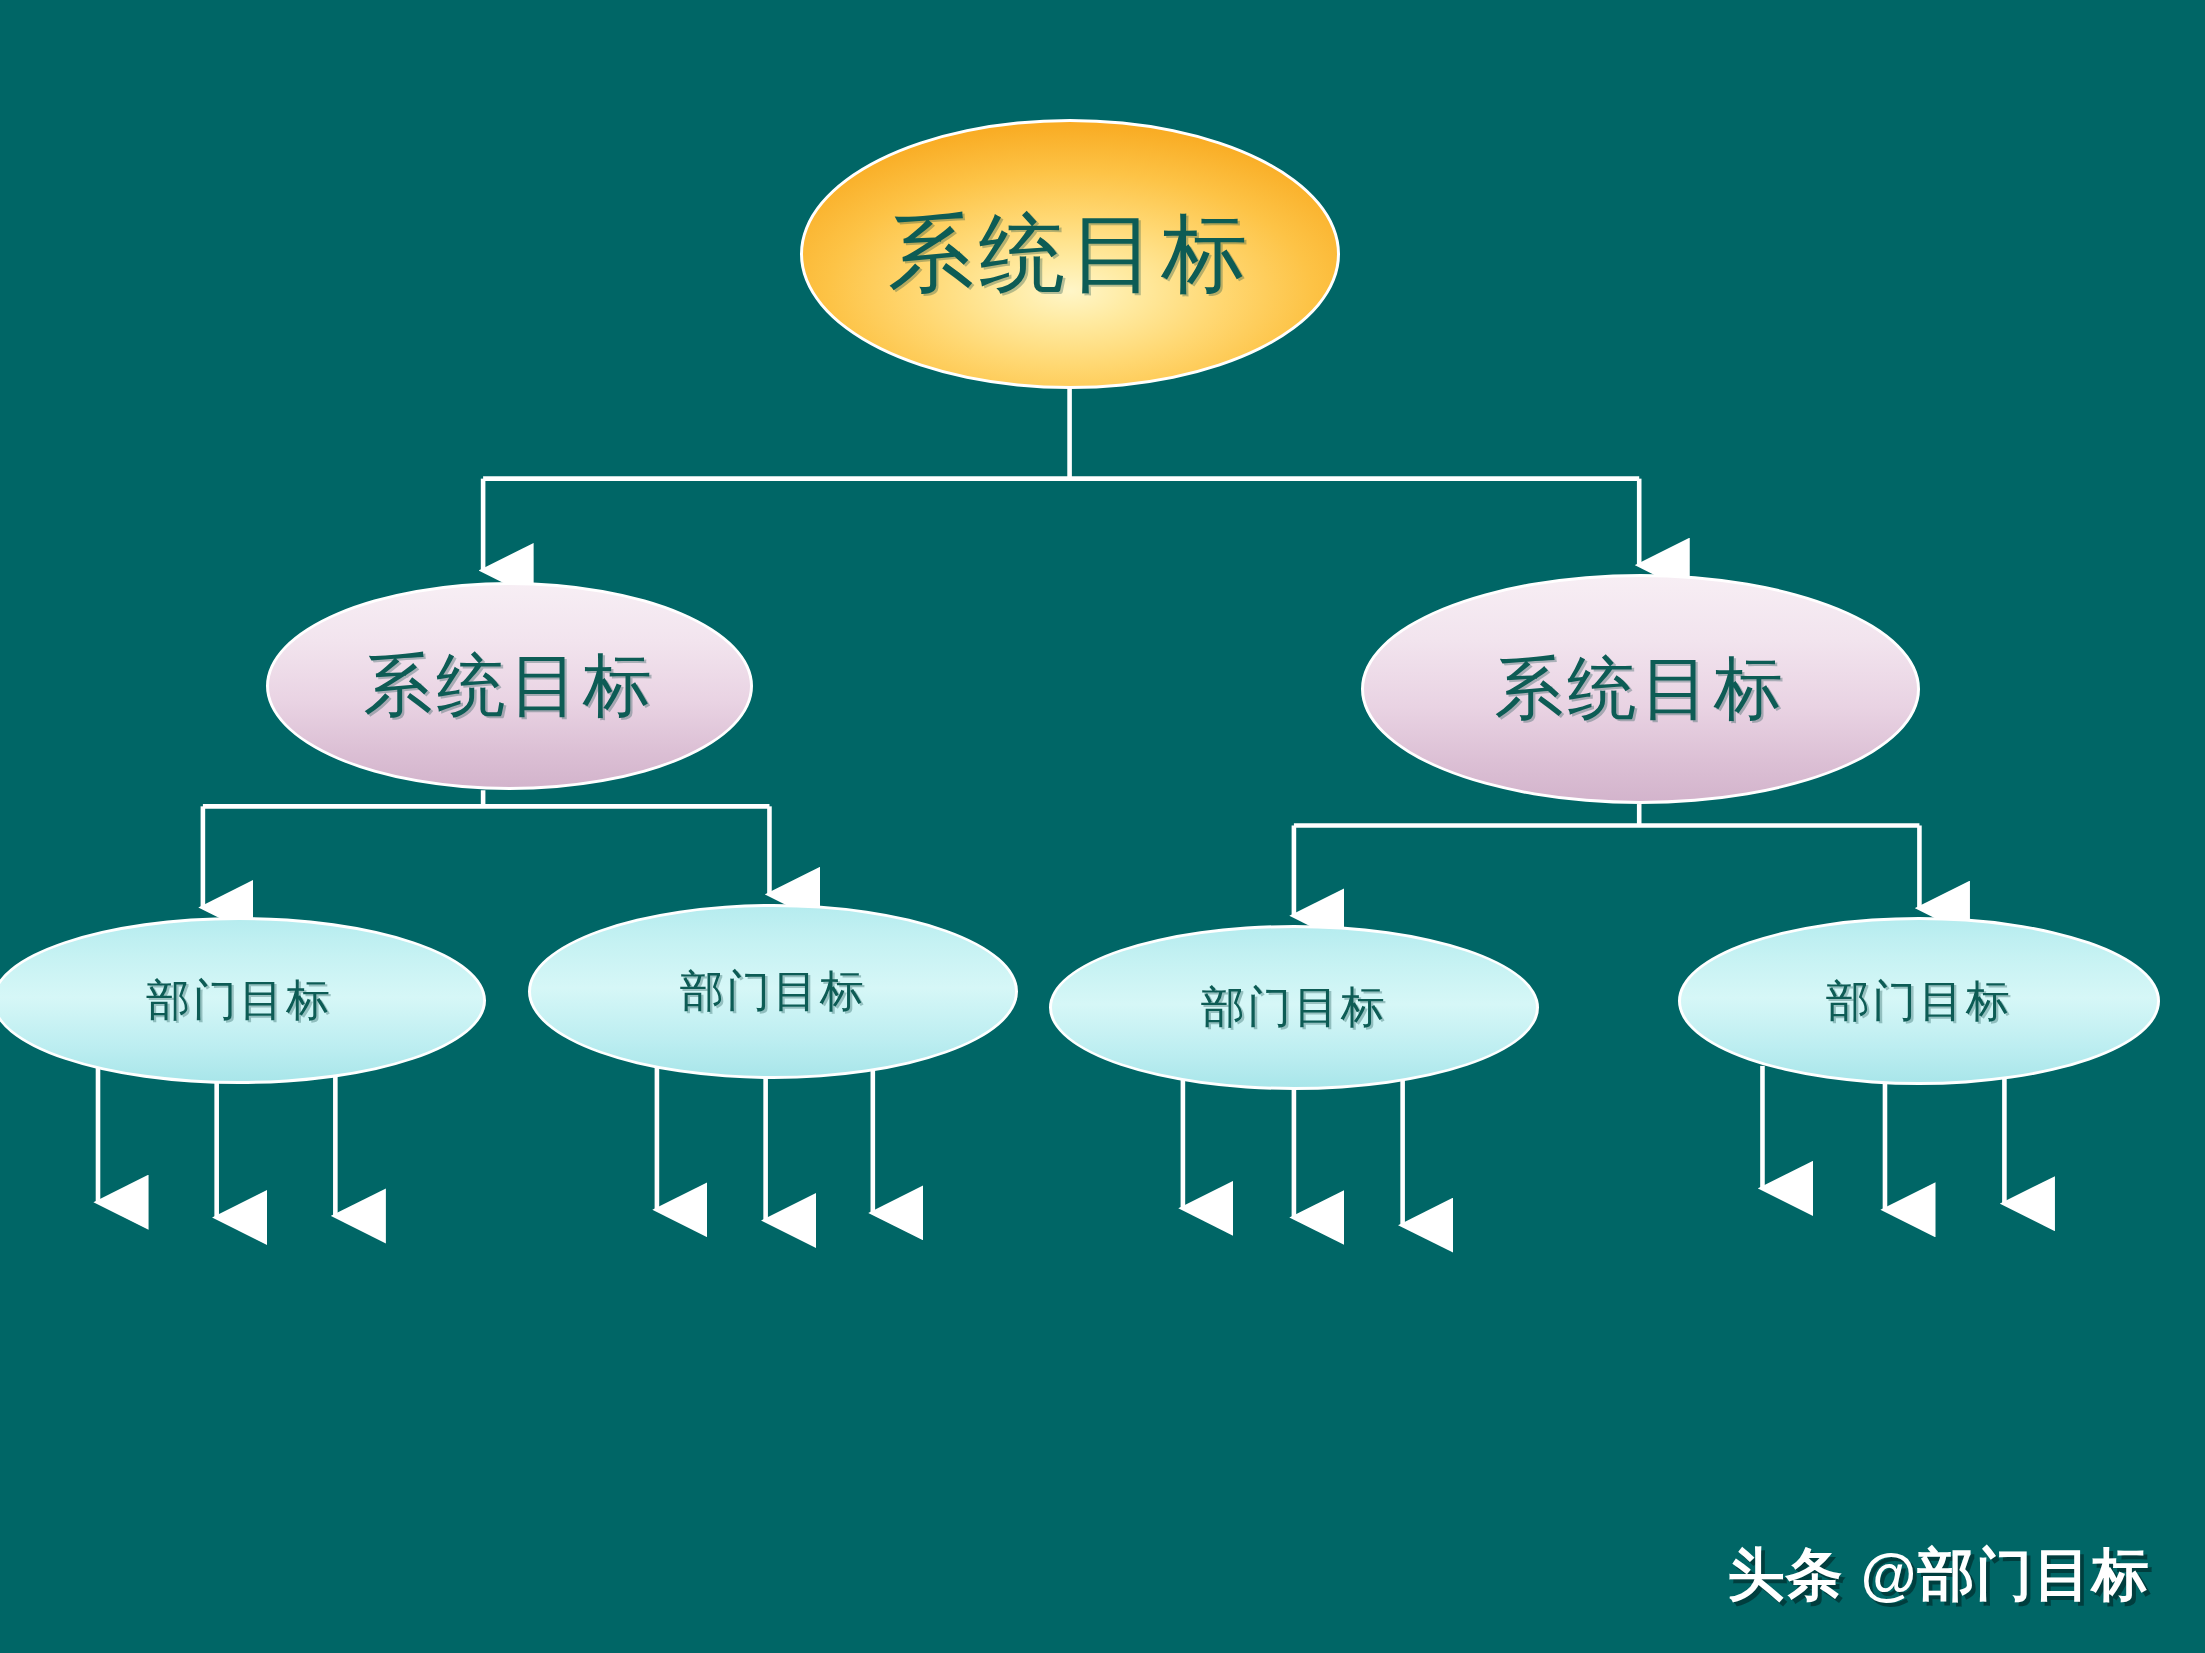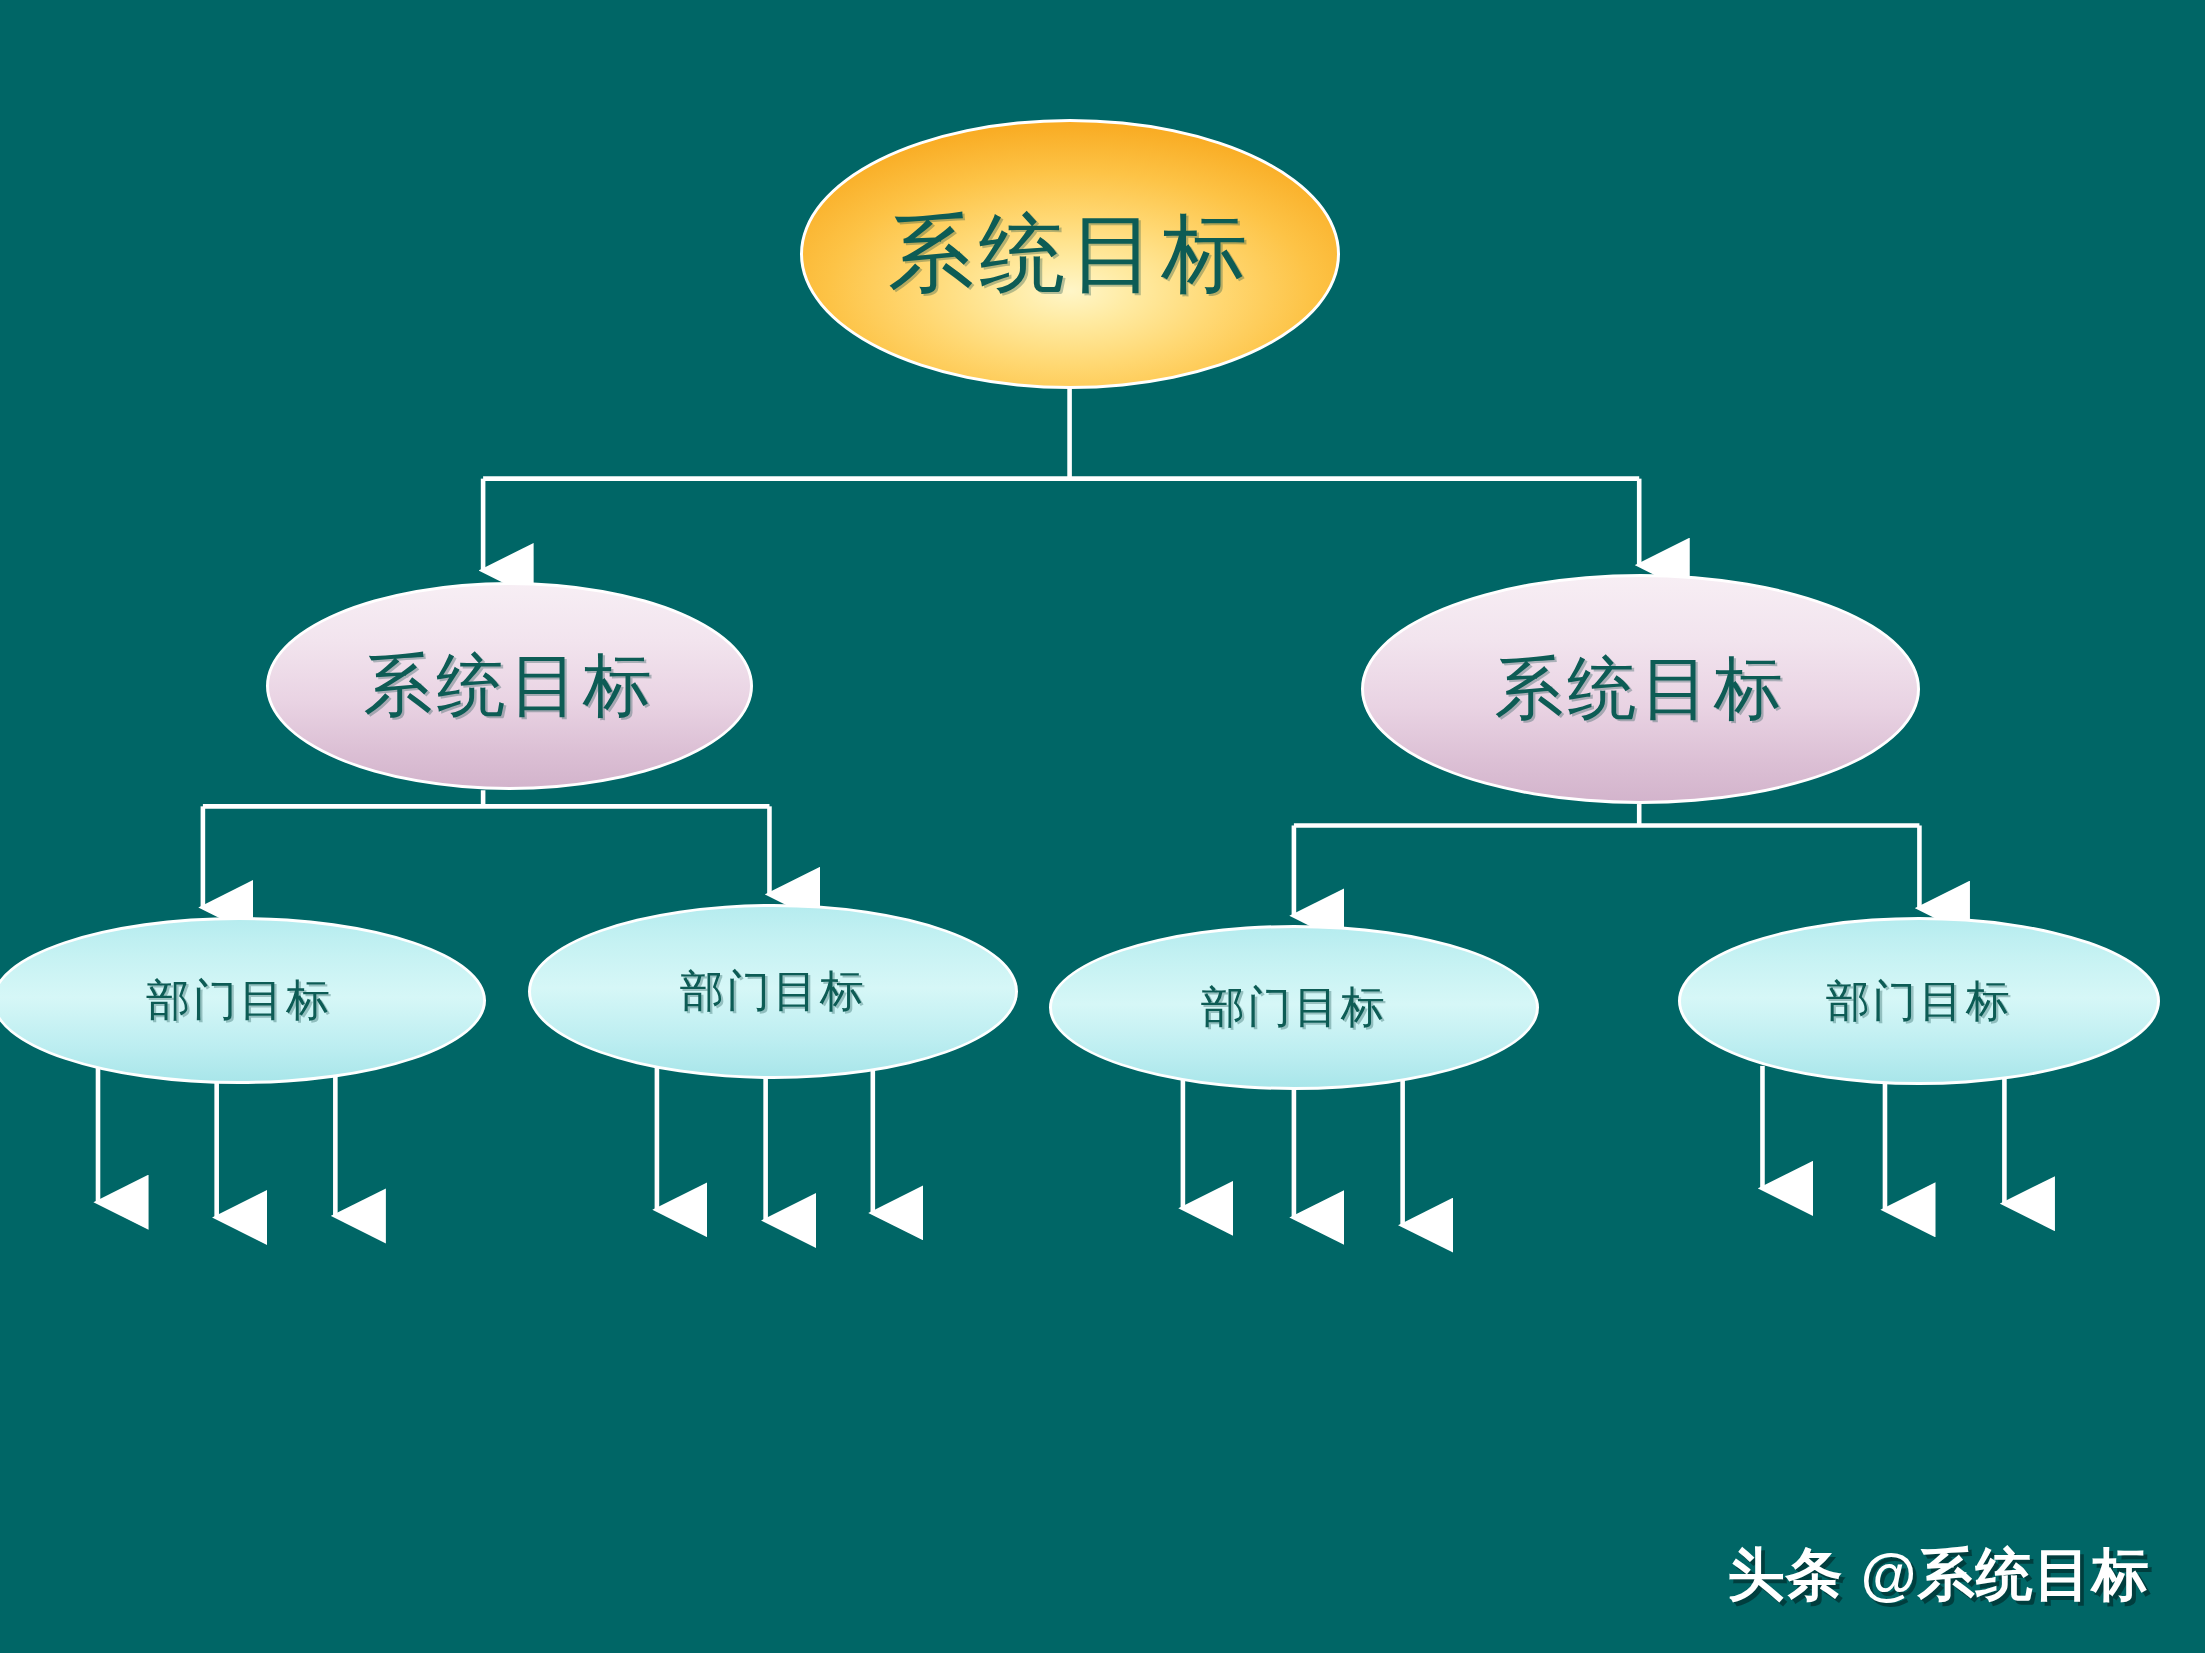--- a/index.html
+++ b/index.html
@@ -153,16 +153,16 @@
   </div>
 
   <div class="node dept" id="node-dept-3">
     <span class="label">部门目标</span>
   </div>
 
   <div class="node dept" id="node-dept-4">
     <span class="label">部门目标</span>
   </div>
 
-  <div id="watermark">头条 @系统目标</div>
+  <div id="watermark">头条 @部门目标</div>
 
 </div>
 
 
 </body></html>

